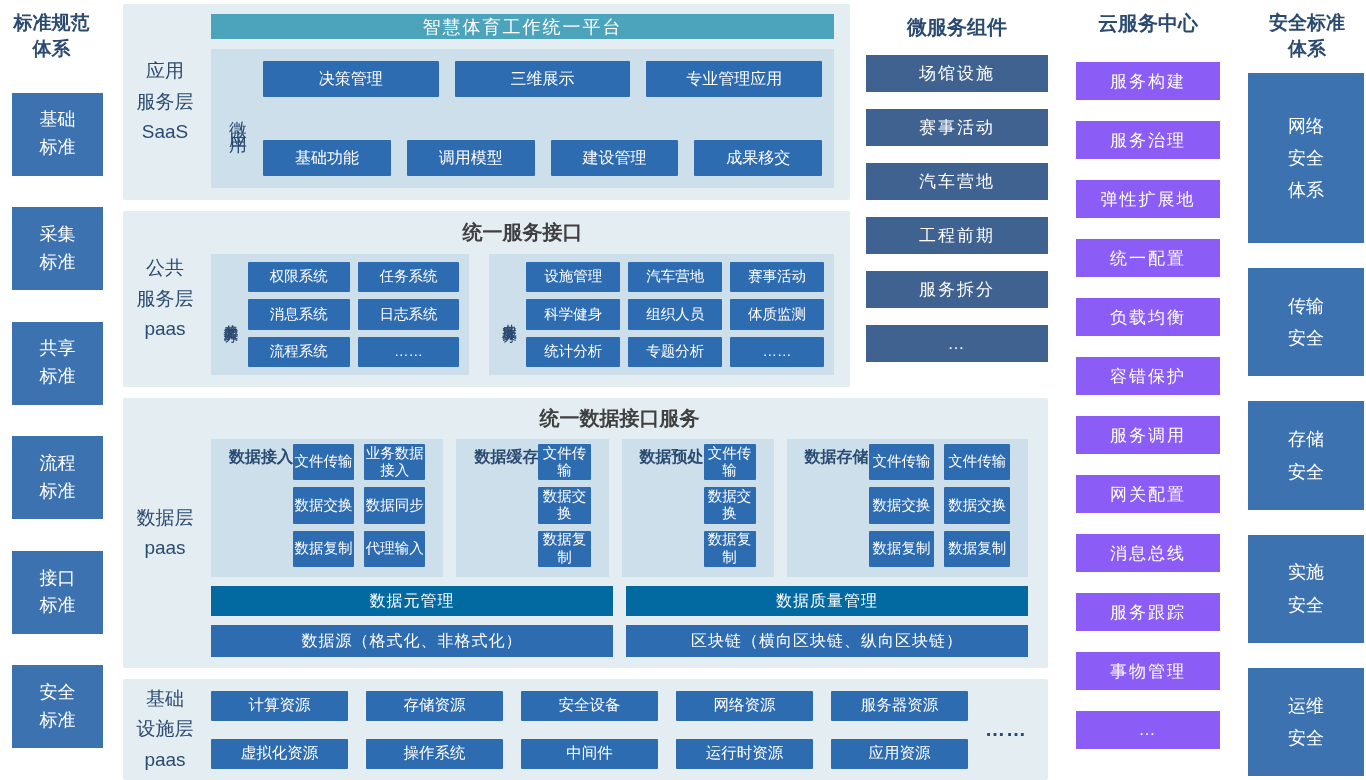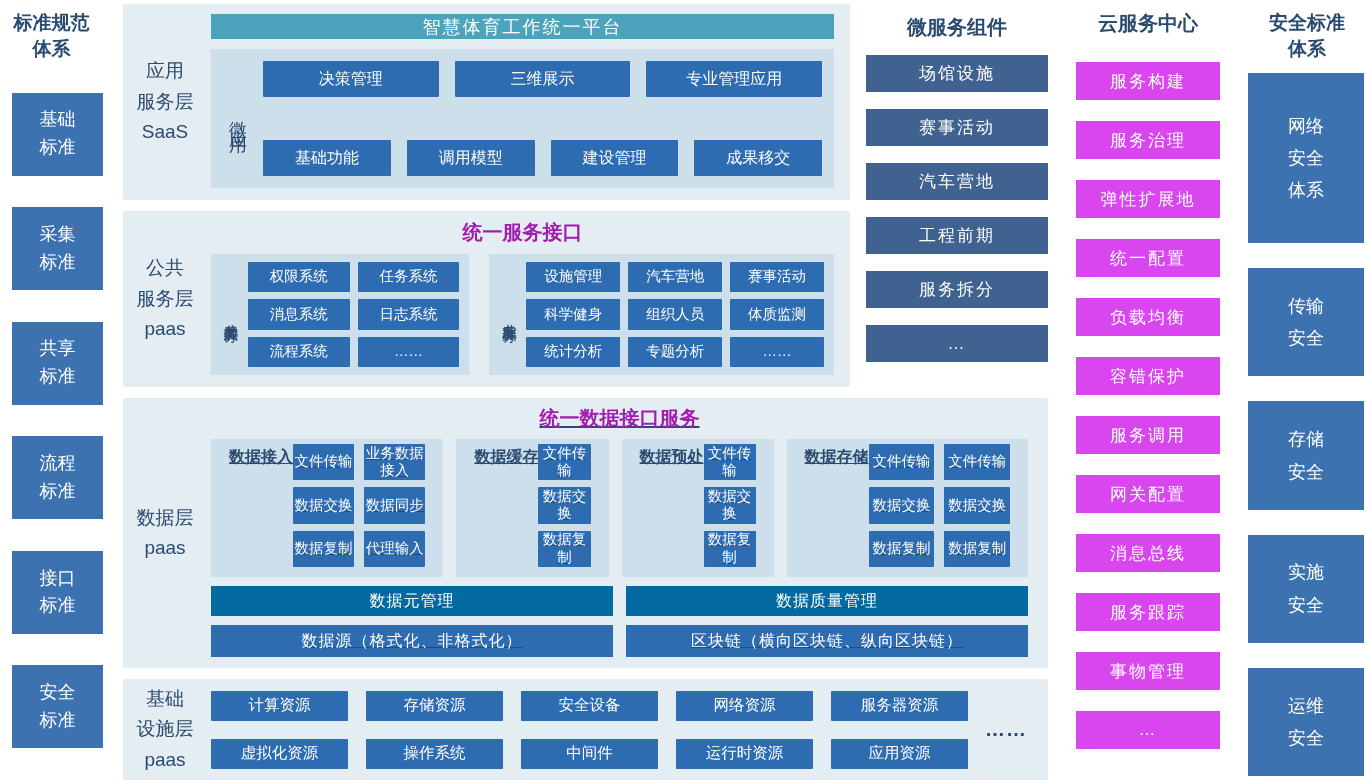--- a/index.html
+++ b/index.html
@@ -16,21 +16,21 @@
     font-size:20px; font-weight:600; text-align:center;
     white-space:pre-line; line-height:1.35; color:#2b4a70; padding-top:10px;
   }
   .panel { background:#e4edf2; display:flex; border-radius:2px; }
   .side-label {
     width:84px; flex:0 0 84px; display:flex; align-items:center; justify-content:center;
     text-align:center; white-space:pre-line; font-size:19px; font-weight:500;
     line-height:1.6; color:#2b4a70;
   }
   .panel-body { flex:1; display:flex; flex-direction:column; min-width:0; }
-  .panel-title { text-align:center; font-size:20px; font-weight:600; color:#a21caf; }
+  .panel-title { text-align:center; font-size:20px; font-weight:600; color:#404040; }
   .subpanel { background:#cddfeb; }
   .v-label {
     writing-mode:vertical-rl; text-orientation:upright;
     display:flex; align-items:center; justify-content:center;
     font-size:17px; color:#2b4a70; letter-spacing:4px; font-weight:500;
   }
   .btn {
     background:#2e6cb2; color:#fff; display:flex; align-items:center; justify-content:center;
     font-size:16px; text-align:center; line-height:1.2; border-radius:1px;
   }
@@ -79,21 +79,21 @@
   
   .micro-col { width:182px; flex:0 0 182px; display:flex; flex-direction:column; }
   .micro-list { flex:1; display:flex; flex-direction:column; gap:17px; padding:14px 0 10px; }
   .micro-box {
     height:37px; background:#3f6290; color:#fff; font-size:17px;
     display:flex; align-items:center; justify-content:center; letter-spacing:2px;
   }
 
   
   .panel-data { height:270px; }
-  .panel-data .panel-body { padding:7px 20px 11px 4px;text-decoration:underline; }
+  .panel-data .panel-body { padding:7px 20px 11px 4px; }
   .panel-data .panel-title { margin-bottom:7px; }
   .data-groups { flex:1; display:flex; gap:13px; margin-bottom:9px; }
   .dgroup { padding:5px 18px 10px; display:flex; flex-direction:row; }
   .dgroup-title { text-align:center; font-size:16px; font-weight:600; color:#2b4a70; height:25px; line-height:25px; }
   .drows { flex:1; display:flex; flex-direction:column; gap:7px; }
   .drow { flex:1; display:flex; gap:10px; }
   .drow .btn { flex:1; }
   .g-access  { flex:242 1 0; }
   .g-cache   { flex:143 1 0; }
   .g-pre     { flex:143 1 0; }
@@ -109,21 +109,21 @@
   .panel-infra .panel-body { flex-direction:row; align-items:center; padding:8px 14px 8px 4px; gap:10px; }
   .infra-rows { flex:1; display:flex; flex-direction:column; justify-content:center; gap:18px; }
   .infra-rows .btn-row { height:30px; gap:18px; }
   .infra-rows .btn { flex:1; height:100%; font-size:15.5px; }
   .infra-ellipsis { width:56px; text-align:center; font-size:20px; font-weight:700; color:#2b4a70; letter-spacing:1px; }
 
   
   .col-cloud { width:160px; flex:0 0 160px; display:flex; flex-direction:column; }
   .cloud-list { flex:1; display:flex; flex-direction:column; justify-content:space-evenly; padding:4px 8px 10px; }
   .cloud-box {
-    height:38px; background:#d946ef; color:#fff; font-size:17px;
+    height:38px; background:#8b5cf6; color:#fff; font-size:17px;
     display:flex; align-items:center; justify-content:center; letter-spacing:2px;
   }
 
   
   .col-sec { width:118px; flex:0 0 118px; display:flex; flex-direction:column; }
   .col-sec .col-title { font-size:19px; }
   .sec-list { flex:1; display:flex; flex-direction:column; gap:25px; padding:12px 2px 4px 0; }
   .sec-box {
     background:#3c72b0; color:#fff; display:flex; align-items:center; justify-content:center;
     text-align:center; white-space:pre-line; font-size:18px; line-height:1.8; flex:1;

